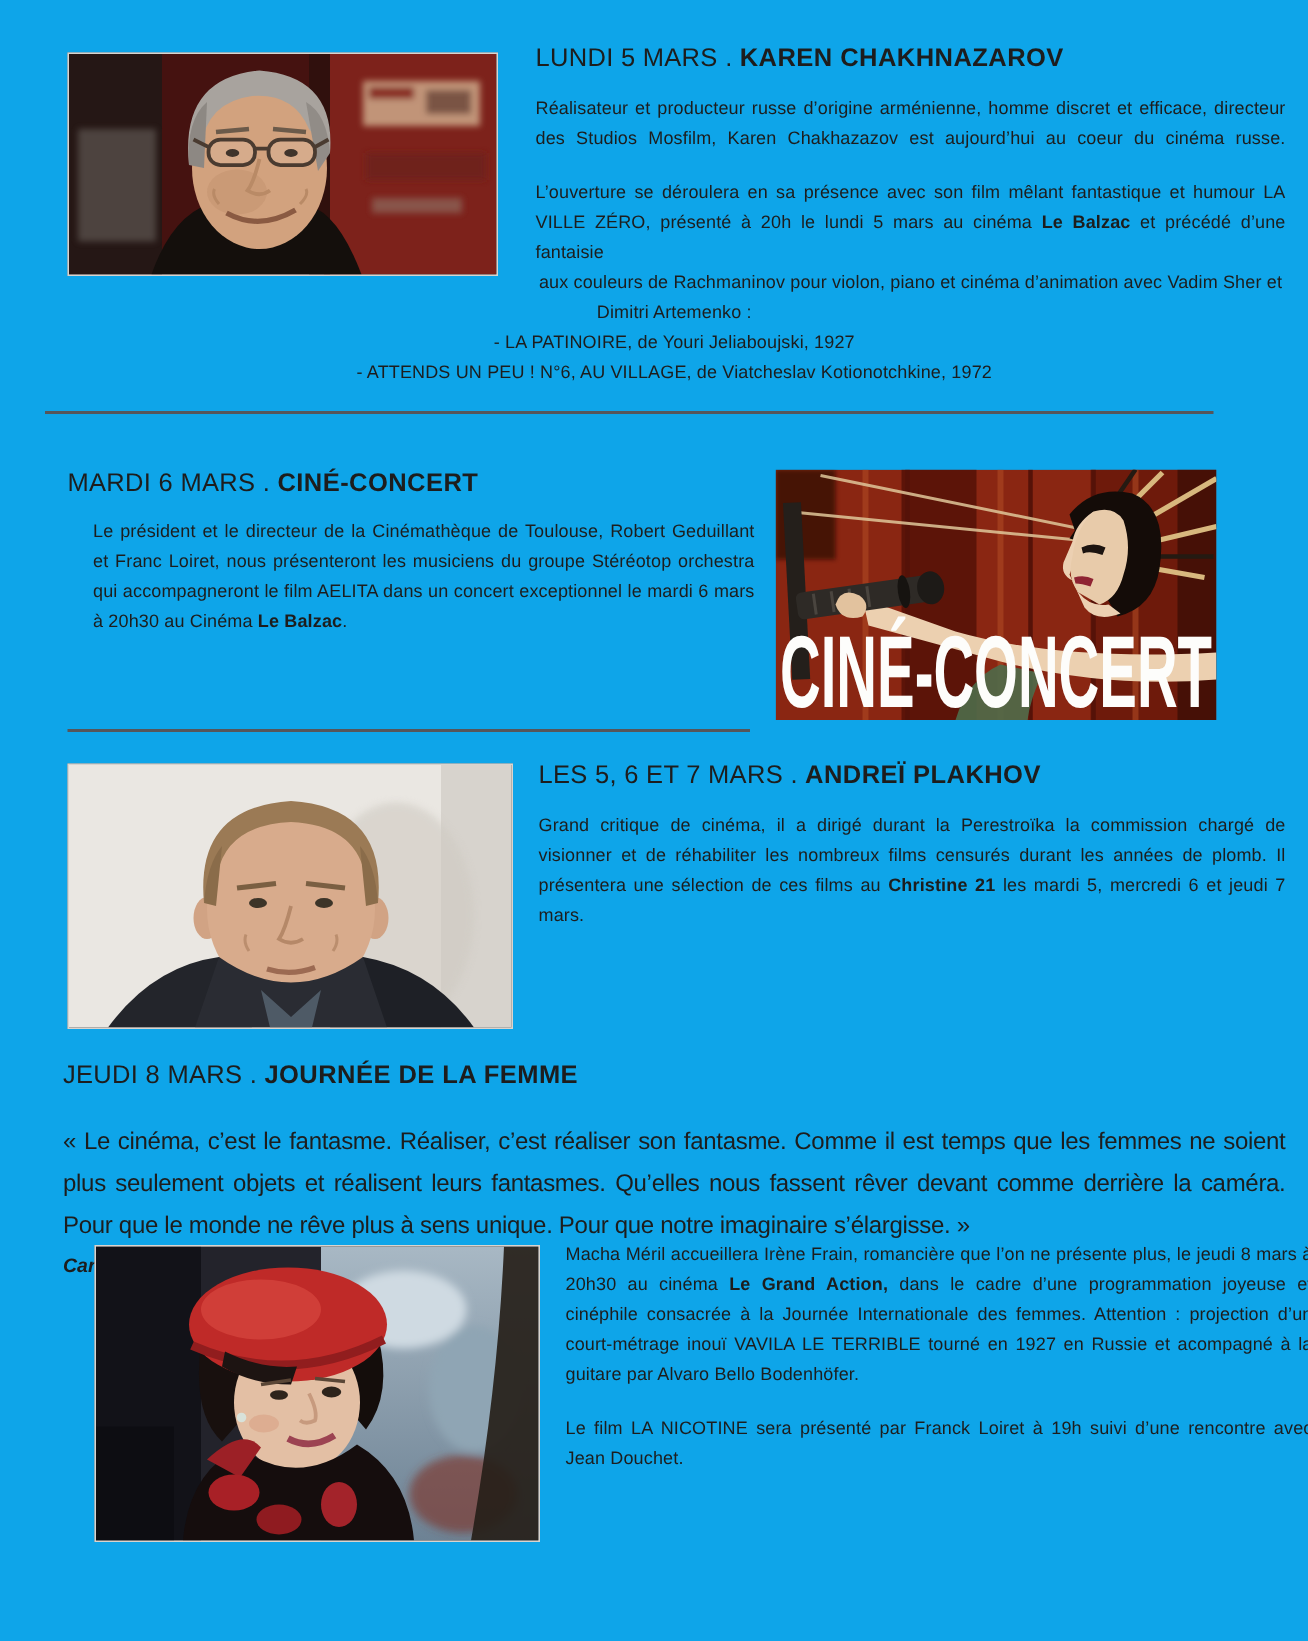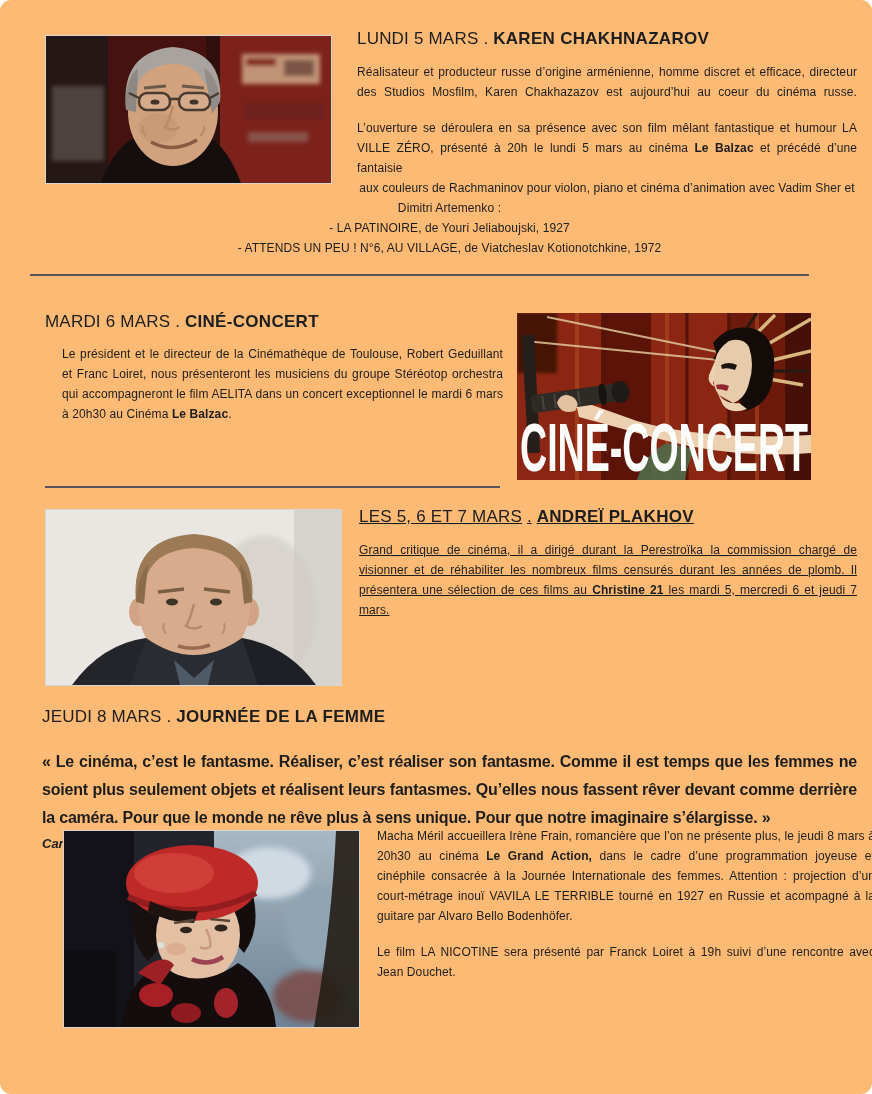--- a/index.html
+++ b/index.html
@@ -1,20 +1,20 @@
 <!DOCTYPE html>
 <html><head>
 <meta charset="utf-8">
 <style>
   html,body{margin:0;padding:0;background:#ffffff;}
-  .page{position:relative;width:872px;height:1094px;background:#fdba74;overflow:hidden;
-        font-family:"Liberation Sans","DejaVu Sans",sans-serif;color:#1d1d1d;border-radius:11px;}
+  .page{position:relative;width:872px;height:1094px;background:#0ea5e9;overflow:hidden;
+        font-family:"Liberation Sans","DejaVu Sans",sans-serif;color:#1d1d1d;}
   .sec{position:absolute;}
   .sec1{top:28px;left:42px;width:815px;}
-  .sec3{top:506px;left:45px;width:812px;text-decoration:underline;}
+  .sec3{top:506px;left:45px;width:812px;}
   .sec4{top:706px;left:42px;width:815px;}
   .sec5{top:826px;left:45px;width:812px;padding-left:18px;}
   .heading{font-size:17px;line-height:22px;margin:0 0 12px 0;font-weight:400;white-space:nowrap;}
   .h-date{font-weight:400;letter-spacing:.2px;}
   .h-sep{padding:0 5px;}
   .h-title{font-weight:700;letter-spacing:.3px;}
   .body-text{font-size:12px;line-height:20px;letter-spacing:.1px;margin:0 0 16px 0;text-align:justify;}
   .just-all{text-align-last:justify;}
   .indent{padding-left:15px;}
   .indent13{padding-left:30px;}
@@ -23,21 +23,21 @@
   .photo svg{display:block;}
   .photo1{width:285px;height:147px;margin:7px 25px 12px 3px;}
   .photo3{width:295px;height:175px;margin:3px 17px 10px 0;}
   .photo4{width:295px;height:196px;margin:4px 17px 10px 0;}
   .rule{position:absolute;height:2px;background:#56565a;border:none;margin:0;}
   .rule1{top:274px;left:30px;width:779px;}
   .rule2{top:486px;left:45px;width:455px;}
   .sec2-h{position:absolute;top:311px;left:45px;}
   .sec2-p{position:absolute;top:344px;left:62px;width:441px;}
   .poster{position:absolute;top:313px;left:517px;width:294px;height:167px;overflow:hidden;}
-  .quote{font-size:16px;font-weight:700;line-height:28px;letter-spacing:-.2px;
+  .quote{font-size:16px;font-weight:400;line-height:28px;letter-spacing:-.2px;
          text-align:justify;margin:20px 0 4px 0;}
   .attribution{font-size:13px;font-weight:700;font-style:italic;text-align:left;margin:2px 0 0 0;}
   .b{font-weight:700;}
 </style>
 </head>
 <body>
 
 <div class="page">
 
   <section class="sec sec1">

